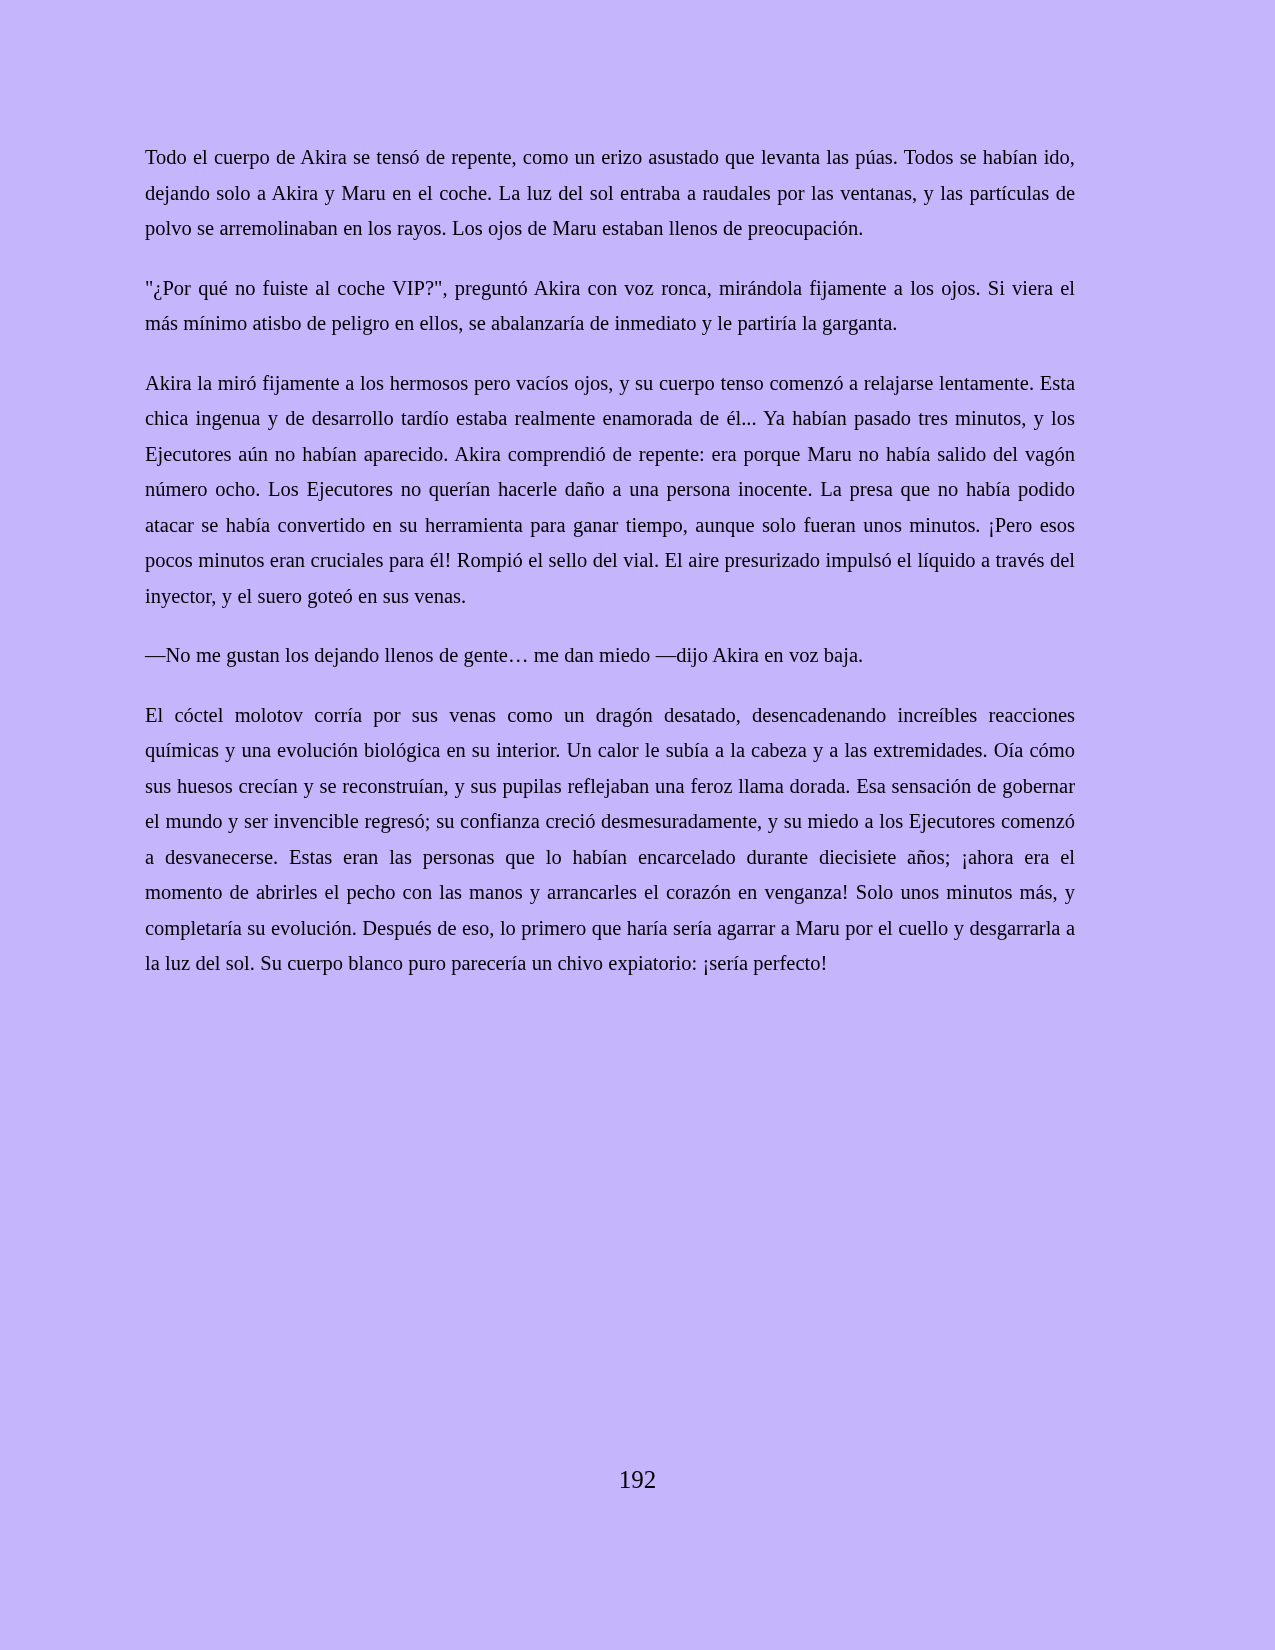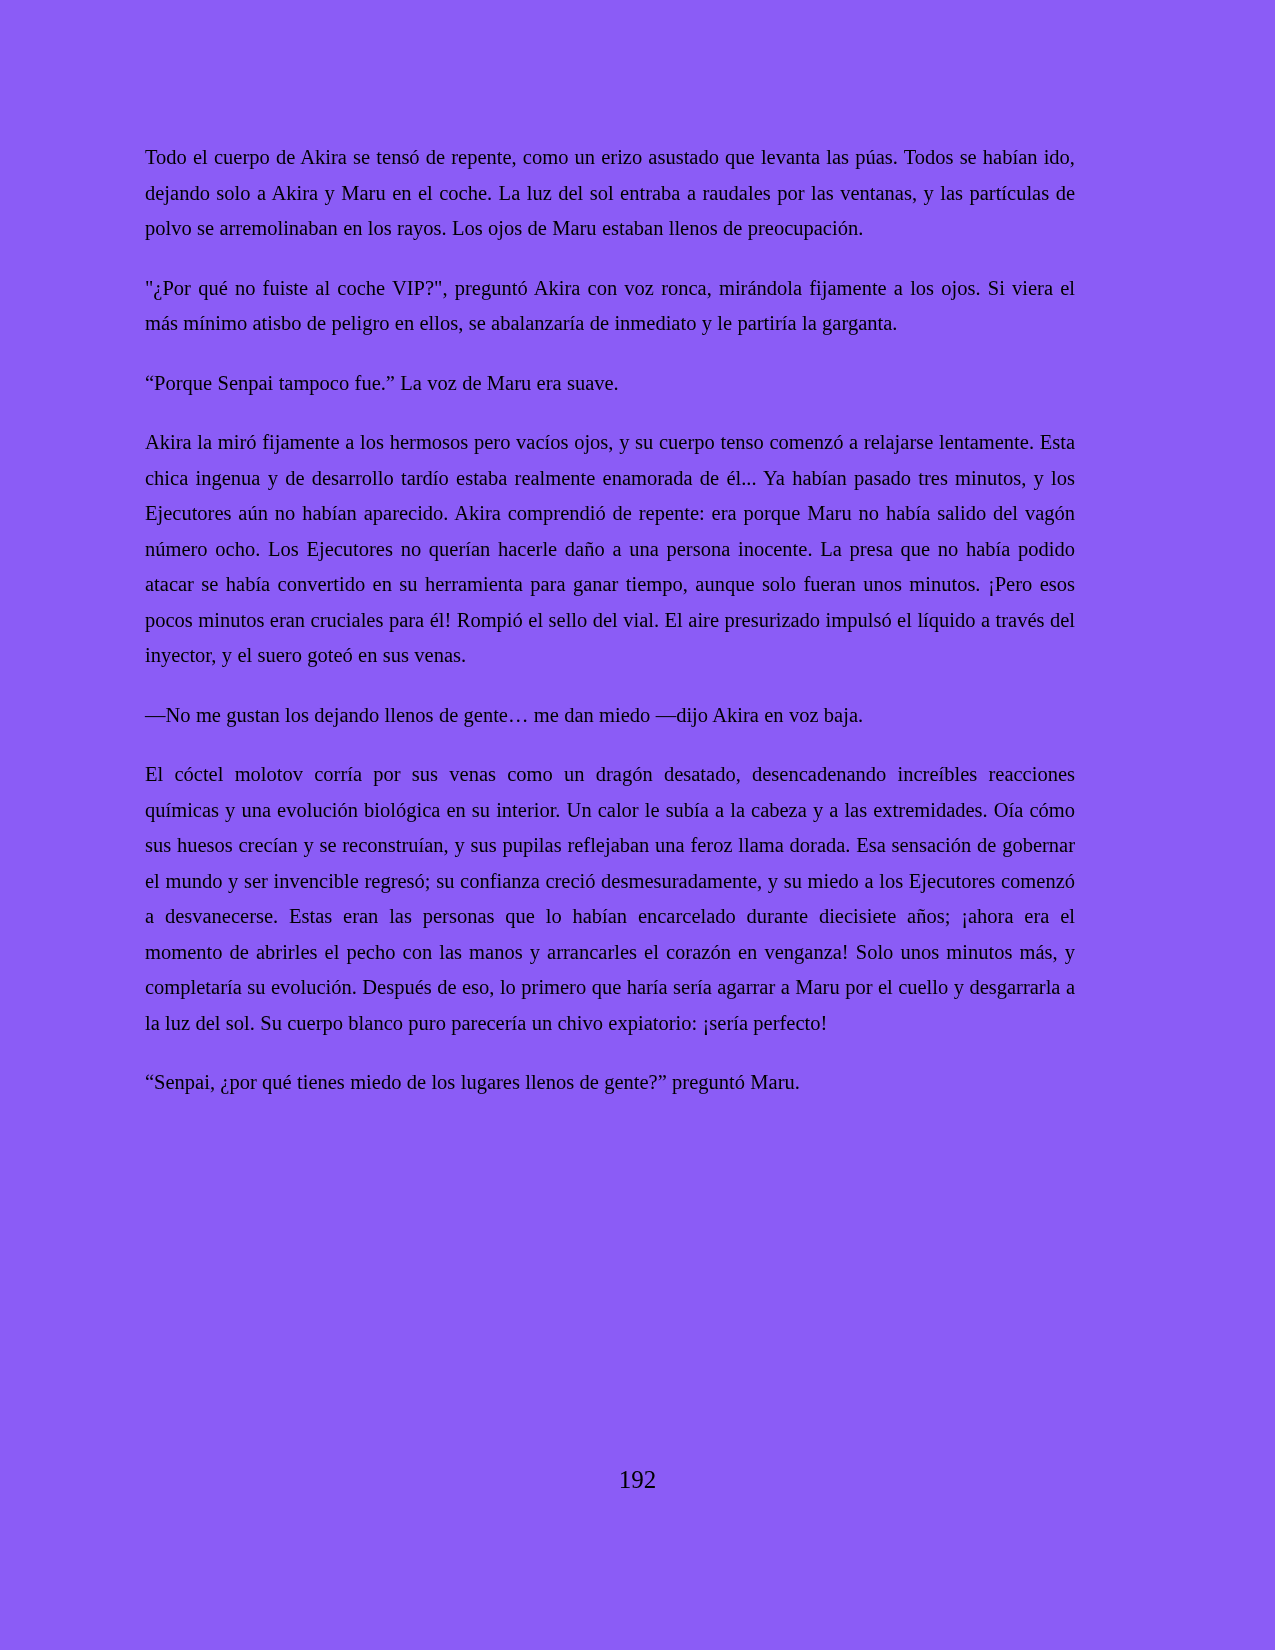--- a/index.html
+++ b/index.html
@@ -6,21 +6,21 @@
   html, body {
     margin: 0;
     padding: 0;
     background: #ffffff;
   }
   .page {
     position: relative;
     width: 1275px;
     height: 1650px;
     margin: 0 auto;
-    background: #8b5cf6;
+    background: #c4b5fd;
     box-sizing: border-box;
     overflow: hidden;
   }
   .content {
     position: absolute;
     left: 145px;
     top: 140px;
     width: 930px;
   }
   .para {
@@ -51,22 +51,20 @@
   }
 </style>
 </head>
 <body>
 
 <div class="page">
 
   <div class="content">
     <p class="para">Todo el cuerpo de Akira se tensó de repente, como un erizo asustado que levanta las púas. Todos se habían ido, dejando solo a Akira y Maru en el coche. La luz del sol entraba a raudales por las ventanas, y las partículas de polvo se arremolinaban en los rayos. Los ojos de Maru estaban llenos de preocupación.</p>
     <p class="para">"¿Por qué no fuiste al coche VIP?", preguntó Akira con voz ronca, mirándola fijamente a los ojos. Si viera el más mínimo atisbo de peligro en ellos, se abalanzaría de inmediato y le partiría la garganta.</p>
-    <p class="para">“Porque Senpai tampoco fue.” La voz de Maru era suave.</p>
     <p class="para">Akira la miró fijamente a los hermosos pero vacíos ojos, y su cuerpo tenso comenzó a relajarse lentamente. Esta chica ingenua y de desarrollo tardío estaba realmente enamorada de él... Ya habían pasado tres minutos, y los Ejecutores aún no habían aparecido. Akira comprendió de repente: era porque Maru no había salido del vagón número ocho. Los Ejecutores no querían hacerle daño a una persona inocente. La presa que no había podido atacar se había convertido en su herramienta para ganar tiempo, aunque solo fueran unos minutos. ¡Pero esos pocos minutos eran cruciales para él! Rompió el sello del vial. El aire presurizado impulsó el líquido a través del inyector, y el suero goteó en sus venas.</p>
     <p class="para">—No me gustan los dejando llenos de gente… me dan miedo —dijo Akira en voz baja.</p>
     <p class="para">El cóctel molotov corría por sus venas como un dragón desatado, desencadenando increíbles reacciones químicas y una evolución biológica en su interior. Un calor le subía a la cabeza y a las extremidades. Oía cómo sus huesos crecían y se reconstruían, y sus pupilas reflejaban una feroz llama dorada. Esa sensación de gobernar el mundo y ser invencible regresó; su confianza creció desmesuradamente, y su miedo a los Ejecutores comenzó a desvanecerse. Estas eran las personas que lo habían encarcelado durante diecisiete años; ¡ahora era el momento de abrirles el pecho con las manos y arrancarles el corazón en venganza! Solo unos minutos más, y completaría su evolución. Después de eso, lo primero que haría sería agarrar a Maru por el cuello y desgarrarla a la luz del sol. Su cuerpo blanco puro parecería un chivo expiatorio: ¡sería perfecto!</p>
-    <p class="para">“Senpai, ¿por qué tienes miedo de los lugares llenos de gente?” preguntó Maru.</p>
   </div>
 
   <div class="page-number">192</div>
 
 </div>
 
 </body></html>

